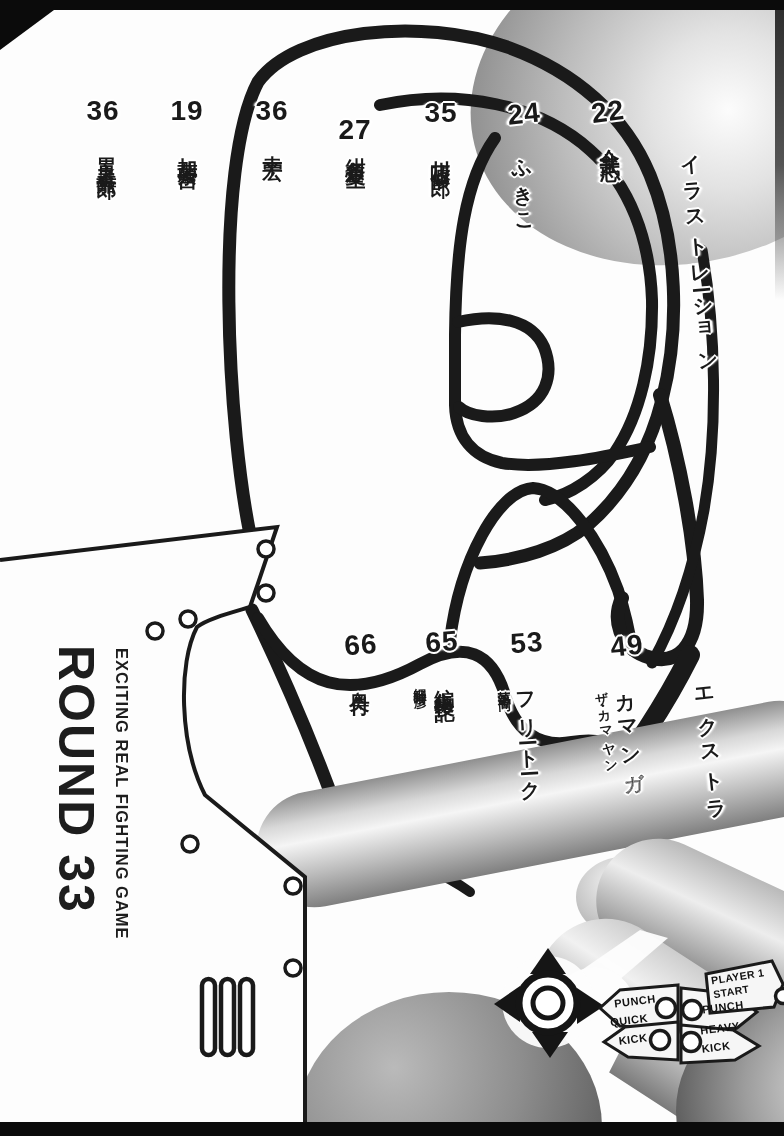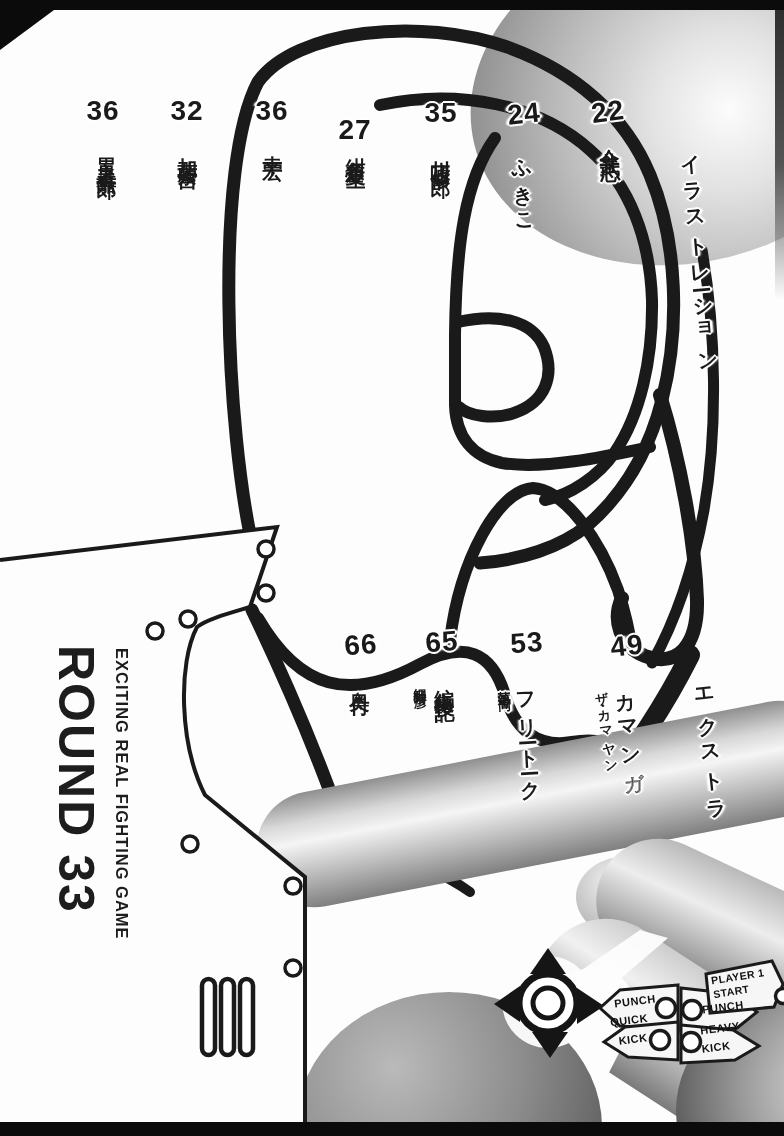--- a/index.html
+++ b/index.html
@@ -152,21 +152,21 @@
 
   <div class="txt num" style="left:411px;top:97px;">35</div>
   <div class="txt vt name" style="left:428px;top:145px;">川嘘修一郎</div>
 
   <div class="txt num" style="left:325px;top:114px;">27</div>
   <div class="txt vt name" style="left:343px;top:142px;">紺条夏生</div>
 
   <div class="txt num" style="left:242px;top:95px;">36</div>
   <div class="txt vt name" style="left:260px;top:140px;">幸宏</div>
 
-  <div class="txt num" style="left:157px;top:95px;">32</div>
+  <div class="txt num" style="left:157px;top:95px;">19</div>
   <div class="txt vt name" style="left:175px;top:142px;">加藤茶吉</div>
 
   <div class="txt num" style="left:73px;top:95px;">36</div>
   <div class="txt vt name" style="left:94px;top:142px;">胃之上奇嘉郎</div>
 
   <div class="txt vt sect" style="left:697px;top:675px;transform:rotate(-6deg);">エクストラ</div>
 
   <div class="txt num" style="left:597px;top:630px;transform:rotate(-6deg);">49</div>
   <div class="txt vt name" style="left:616px;top:680px;transform:rotate(-6deg);">カマンガ</div>
   <div class="txt vt credit" style="left:596px;top:682px;transform:rotate(-8deg);">ザ・カマヤン</div>

